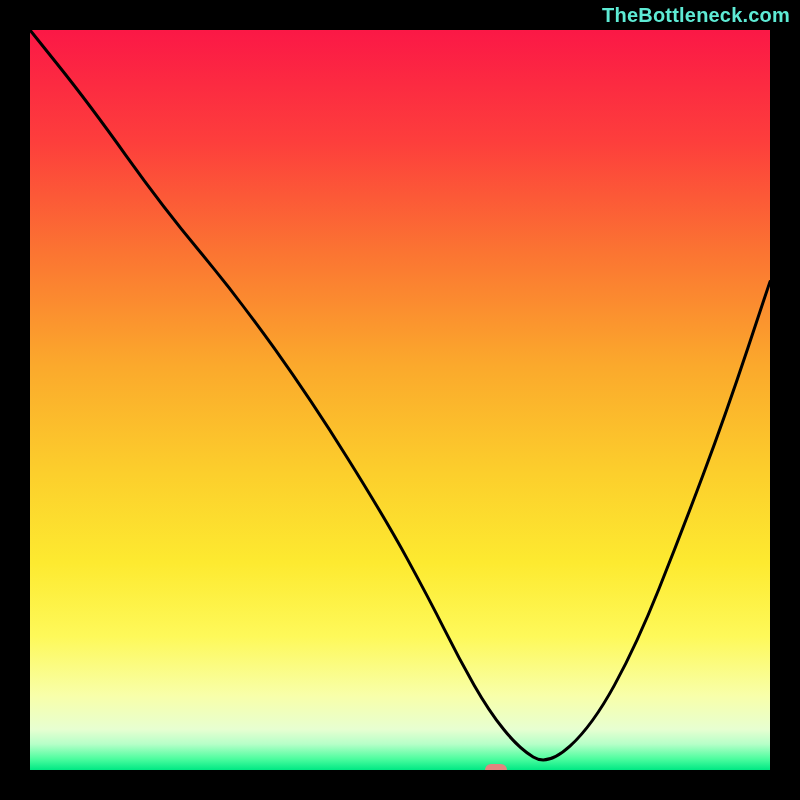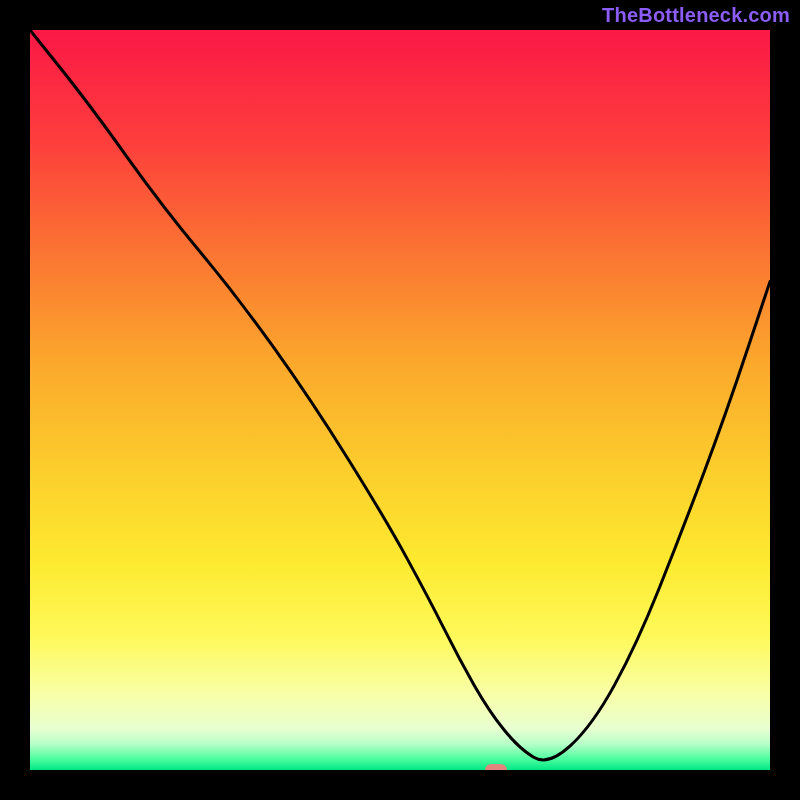--- a/index.html
+++ b/index.html
@@ -14,21 +14,21 @@
   .frame {
     position: relative;
     width: 800px;
     height: 800px;
     background: #000;
   }
   .watermark {
     position: absolute;
     top: 4px;
     right: 10px;
-    color: #8b5cf6;
+    color: #5eead4;
     font-size: 20px;
     font-weight: 600;
     letter-spacing: 0.2px;
     z-index: 5;
   }
   .plot-area {
     position: absolute;
     left: 30px;
     top: 30px;
     width: 740px;

